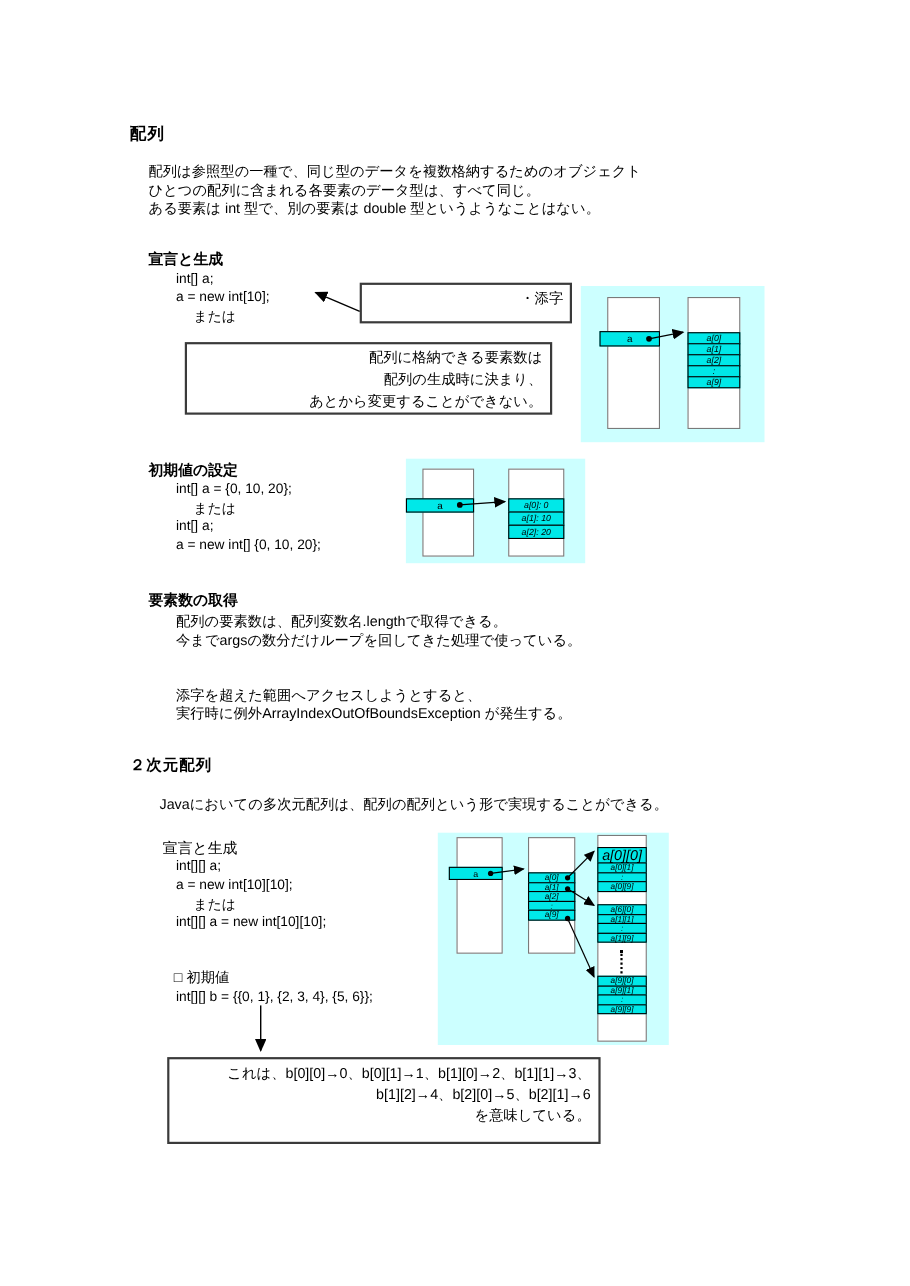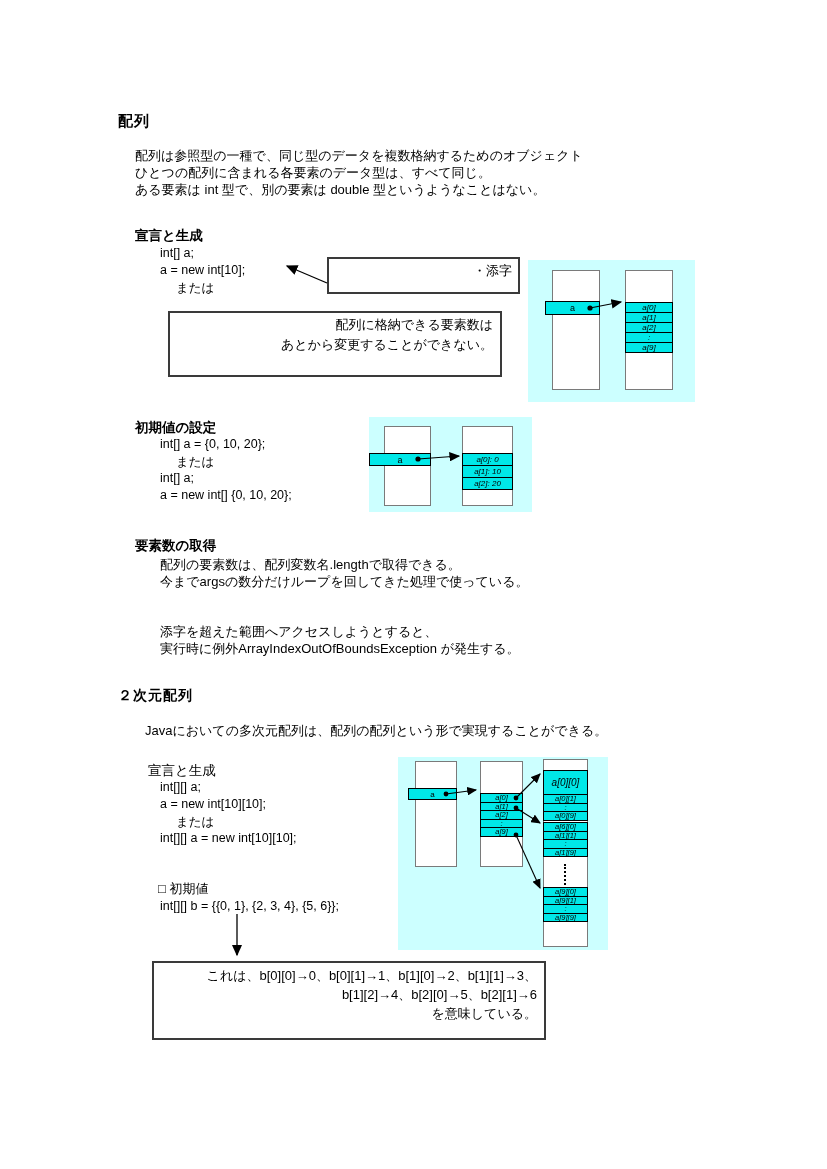--- a/index.html
+++ b/index.html
@@ -55,20 +55,21 @@
         <marker id="ah0" markerWidth="10" markerHeight="8" refX="8" refY="4" orient="auto">
           <path d="M0,0 L9,4 L0,8 z" fill="#000"></path>
         </marker>
       </defs>
     <line x1="44" y1="23" x2="4" y2="6" stroke="#000" stroke-width="1.3" marker-end="url(#ah0)"></line>
   </svg>
 
   <div class="box" style="left:168px;top:311px;width:334px;height:66px">
     <div style="padding:2px 7px">
       <div class="bl">配列に格納できる要素数は</div>
+      <div class="bl">配列の生成時に決まり、</div>
       <div class="bl">あとから変更することができない。</div>
     </div>
   </div>
 
   <div class="diagram" style="left:528px;top:260px;width:167px;height:142px">
     <div class="col" style="left:24px;top:10px;width:48px;height:120px"></div>
     <div class="col" style="left:97px;top:10px;width:48px;height:120px"></div>
     <div class="varcell" style="left:17px;top:41px;width:55px;height:14px">a</div>
     <div class="cellstack" style="left:97px;top:42px;width:48px">
       <div class="cell" style="height:11px">a[0]</div>
@@ -158,21 +159,21 @@
 
     <div class="cellstack" style="left:82px;top:36px;width:43px">
       <div class="cell" style="height:9.5px;font-size:7.5px">a[0]</div>
       <div class="cell" style="height:9.5px;font-size:7.5px">a[1]</div>
       <div class="cell" style="height:9.5px;font-size:7.5px">a[2]</div>
       <div class="cell" style="height:9.5px;font-size:7.5px">:</div>
       <div class="cell" style="height:9.5px;font-size:7.5px">a[9]</div>
     </div>
 
     <div class="cellstack" style="left:145px;top:13px;width:45px">
-      <div class="cell" style="height:25px;font-size:10px">a[0][0]</div>
+      <div class="cell" style="height:15px;font-size:13px">a[0][0]</div>
       <div class="cell" style="height:9.5px;font-size:7.5px">a[0][1]</div>
       <div class="cell" style="height:9.5px;font-size:7.5px">:</div>
       <div class="cell" style="height:9.5px;font-size:7.5px">a[0][9]</div>
     </div>
 
     <div class="cellstack" style="left:145px;top:65px;width:45px">
       <div class="cell" style="height:9.5px;font-size:7.5px">a[6][0]</div>
       <div class="cell" style="height:9.5px;font-size:7.5px">a[1][1]</div>
       <div class="cell" style="height:9.5px;font-size:7.5px">:</div>
       <div class="cell" style="height:9.5px;font-size:7.5px">a[1][9]</div>

